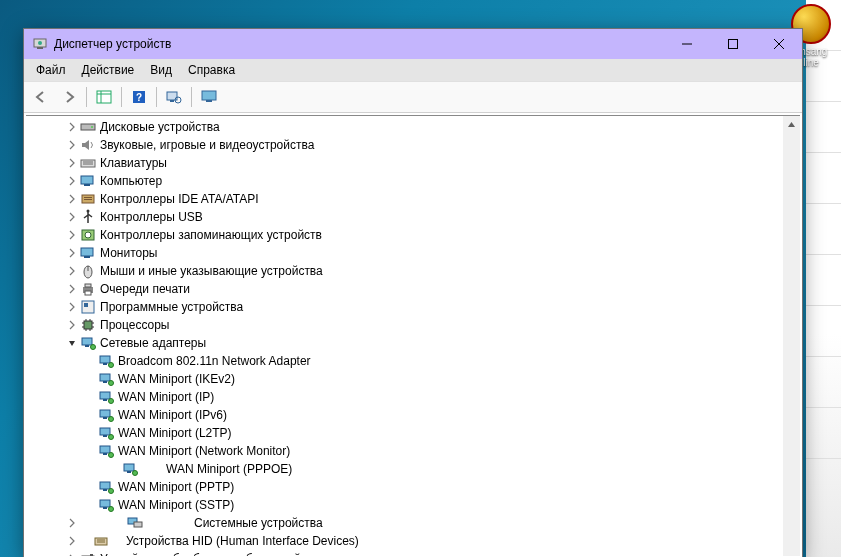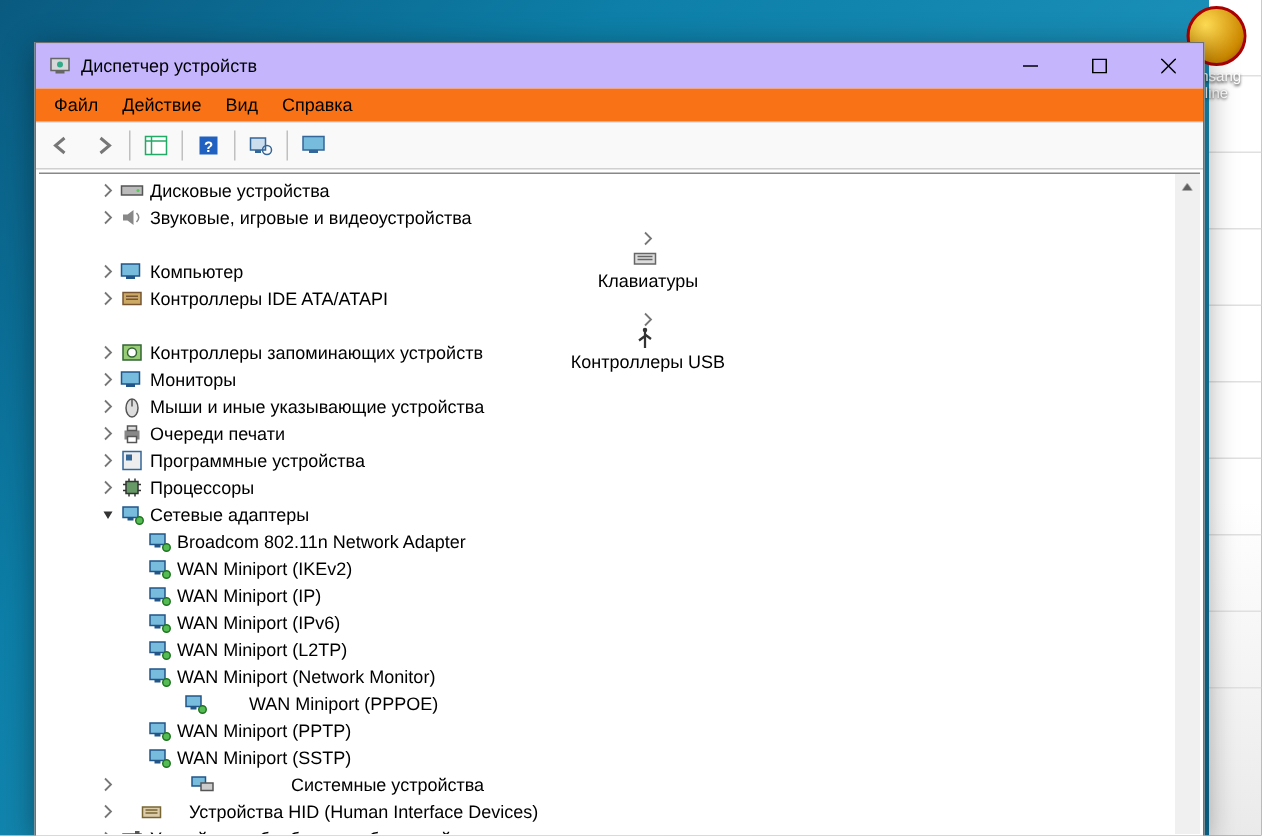--- a/index.html
+++ b/index.html
@@ -6,21 +6,21 @@
 body{background:linear-gradient(135deg,#0a5a80 0%,#0d7fa8 30%,#1a8fb8 60%,#0b6a92 100%)}
 .desktop{position:relative;width:841px;height:557px}
 .desktop-icon{position:absolute;top:4px;right:6px;width:48px;text-align:center;color:#fff;font-size:10px;text-shadow:0 1px 2px rgba(0,0,0,.8)}
 .desktop-icon .di-img{width:36px;height:36px;margin:0 auto 2px;border-radius:50%;background:radial-gradient(circle at 30% 30%,#ffdd55,#cc8800 70%,#884400);border:2px solid #a00}
 .window{position:absolute;top:28px;left:23px;width:778px;height:529px;background:#fff;border:1px solid #707070;box-shadow:0 4px 20px rgba(0,0,0,.4);display:flex;flex-direction:column}
 .titlebar{height:30px;display:flex;align-items:center;padding-left:8px;background:#c4b5fd}
 .titlebar .t-icon{width:16px;height:16px;margin-right:6px;flex-shrink:0}
 .titlebar .t-text{flex:1;font-size:12px;color:#000}
 .win-btns{display:flex;height:100%}
 .win-btn{width:46px;height:30px;display:flex;align-items:center;justify-content:center;cursor:default}
-.menubar{height:22px;display:flex;align-items:center;padding:0 4px;background:#f97316;border-bottom:1px solid #e0e0e0}
+.menubar{height:22px;display:flex;align-items:center;padding:0 4px;background:#e5e5e5;border-bottom:1px solid #e0e0e0}
 .menu-item{padding:2px 8px;cursor:default}
 .toolbar{height:30px;display:flex;align-items:center;padding:0 4px;gap:2px;border-bottom:1px solid #d0d0d0;background:#f9f9f9}
 .tb-btn{width:24px;height:24px;display:flex;align-items:center;justify-content:center;cursor:default;border:1px solid transparent}
 .tb-sep{width:1px;height:20px;background:#c0c0c0;margin:0 2px}
 .tree-container{flex:1;overflow:hidden;position:relative;border-top:1px solid #888;margin:2px}
 .tree{position:absolute;inset:0;overflow-y:auto;padding:2px 0;background:#fff}
 .tree-row{display:flex;align-items:center;height:18px;white-space:nowrap;cursor:default}
 .expander{width:16px;display:flex;align-items:center;justify-content:center;flex-shrink:0}
 .exp-svg{width:10px;height:10px}
 .row-icon{width:16px;height:16px;margin-right:4px;flex-shrink:0;display:flex;align-items:center;justify-content:center}
@@ -156,21 +156,21 @@
               </svg>
             </span>
             <span class="row-icon">
               <svg width="16" height="16">
                 <path d="M2 6 L5 6 L9 3 L9 13 L5 10 L2 10 Z" fill="#888"></path>
                 <path d="M11 5 Q14 8 11 11" fill="none" stroke="#888"></path>
               </svg>
             </span>
             <span class="row-label">Звуковые, игровые и видеоустройства</span>
           </div>
-          <div class="tree-row" style="padding-left: 38px; flex-direction: column;">
+          <div class="tree-row" style="padding-left: 38px;">
             <span class="expander">
               <svg class="exp-svg" viewBox="0 0 10 10">
                 <path d="M3 1 L7 5 L3 9" fill="none" stroke="#777" stroke-width="1.2"></path>
               </svg>
             </span>
             <span class="row-icon">
               <svg width="16" height="16">
                 <rect x="1" y="5" width="14" height="7" fill="#ddd" stroke="#666"></rect>
                 <line x1="3" y1="7" x2="13" y2="7" stroke="#666"></line>
                 <line x1="3" y1="9" x2="13" y2="9" stroke="#666"></line>
@@ -200,21 +200,21 @@
             </span>
             <span class="row-icon">
               <svg width="16" height="16">
                 <rect x="2" y="4" width="12" height="8" fill="#ca6" stroke="#753"></rect>
                 <rect x="4" y="6" width="8" height="1" fill="#753"></rect>
                 <rect x="4" y="8" width="8" height="1" fill="#753"></rect>
               </svg>
             </span>
             <span class="row-label">Контроллеры IDE ATA/ATAPI</span>
           </div>
-          <div class="tree-row" style="padding-left: 38px; flex-direction: column;">
+          <div class="tree-row" style="padding-left: 38px;">
             <span class="expander">
               <svg class="exp-svg" viewBox="0 0 10 10">
                 <path d="M3 1 L7 5 L3 9" fill="none" stroke="#777" stroke-width="1.2"></path>
               </svg>
             </span>
             <span class="row-icon">
               <svg width="16" height="16">
                 <path d="M8 2 L8 14 M8 6 L4 9 M8 5 L12 8" stroke="#333" fill="none" stroke-width="1.5"></path>
                 <circle cx="8" cy="2" r="1.5" fill="#333"></circle>
               </svg>

